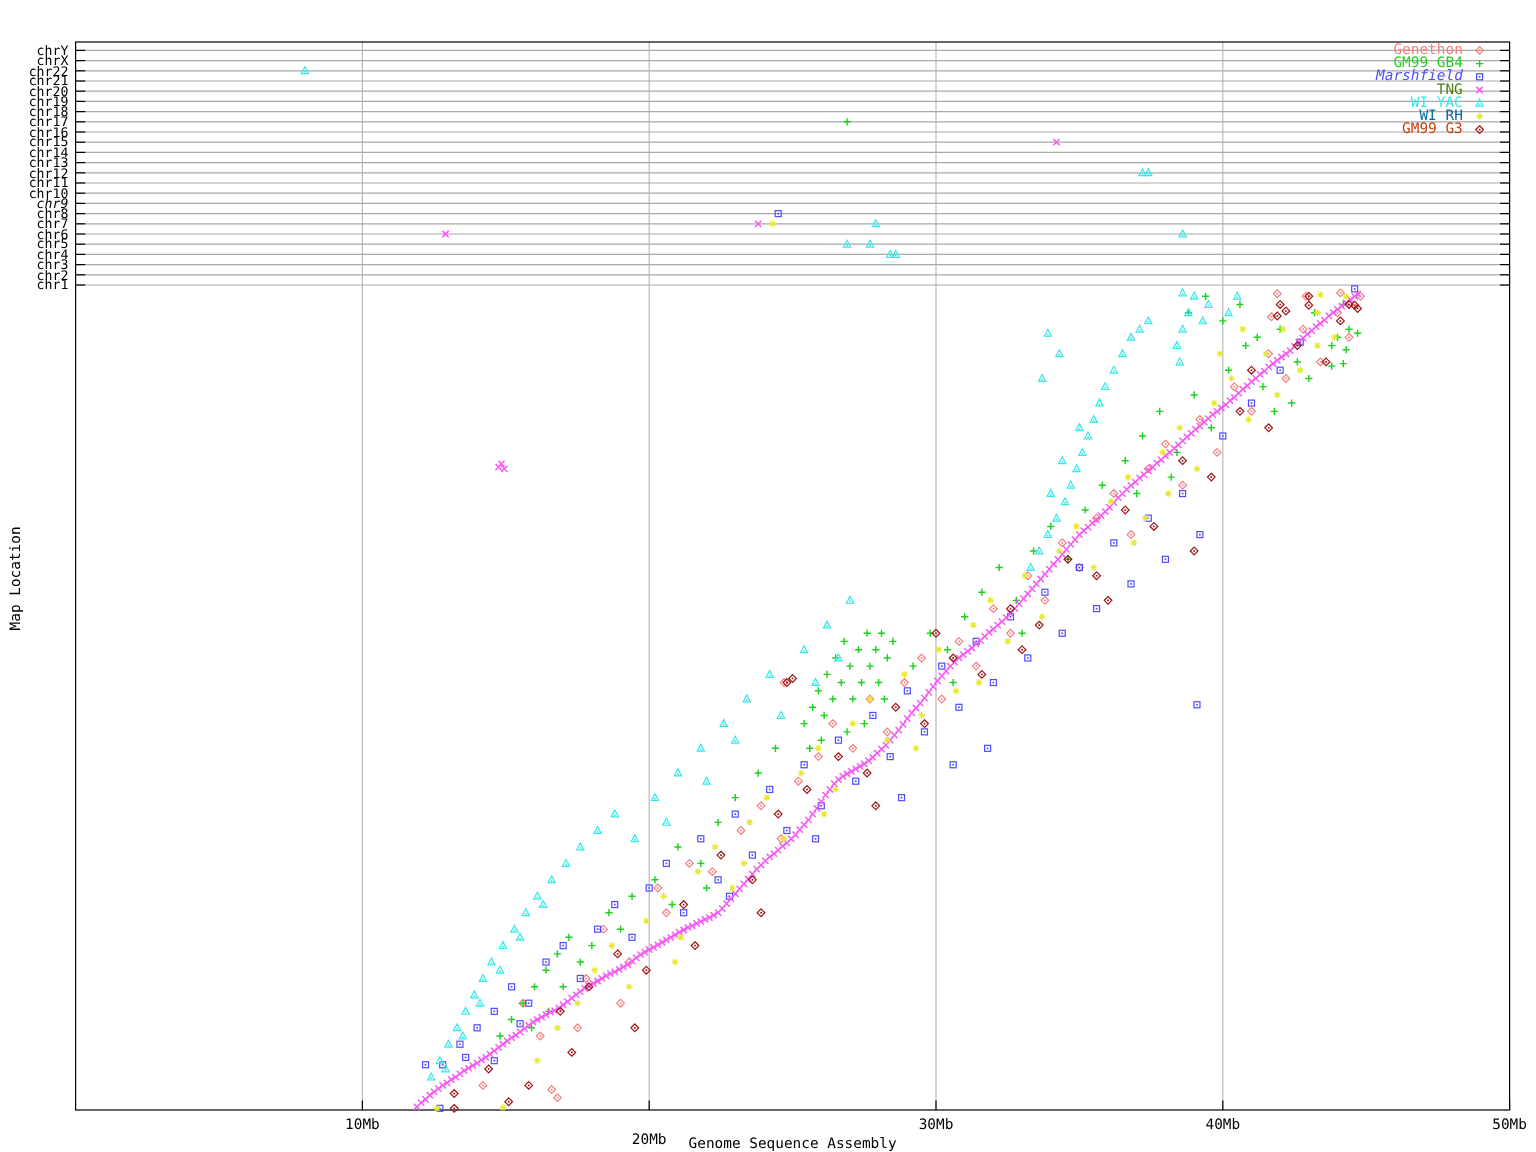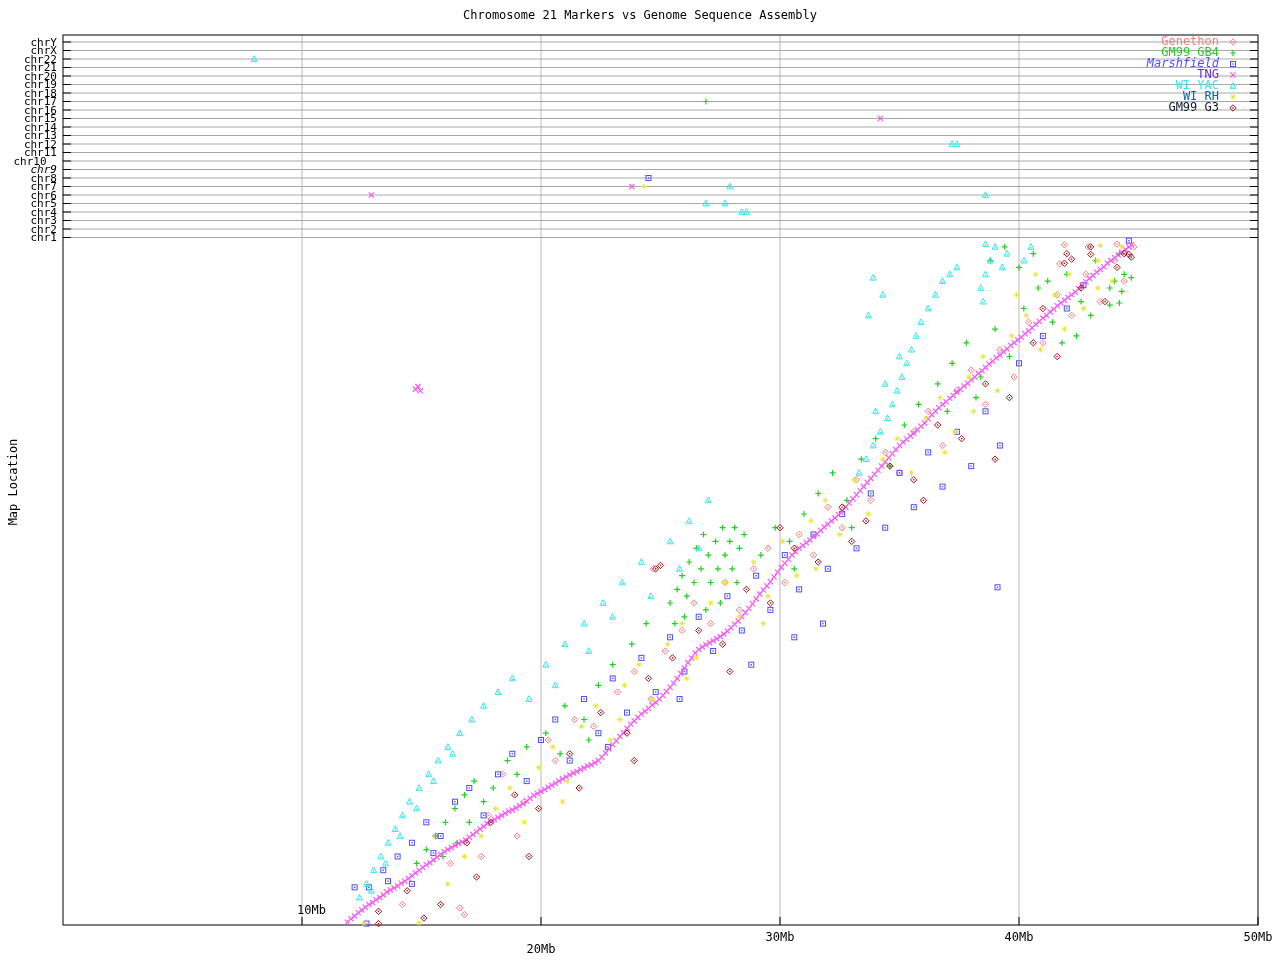--- a/index.html
+++ b/index.html
@@ -15,22 +15,22 @@
   .legend{position:absolute;top:36px;right:40px;}
   .legend-row{display:flex;justify-content:flex-end;align-items:center;height:11px;gap:7px;}
   .legend-row .lab{font-size:12px;line-height:11px;white-space:pre;}
   .legend-row svg{display:block;}
 </style>
 </head>
 <body>
 
 <div class="screen">
 
-  <div class="title">Chromosome 21 Markers vs Genome Sequence Assembly</div>
   <div class="ylabel">Map Location</div>
+  <div class="xlabel">Genome Sequence Assembly</div>
 
   <svg id="plot" width="1280" height="960">
     <defs>
       <g id="mk-diamond" fill="none" stroke="currentColor" stroke-width="1">
         <path d="M0,-3.2 L3.2,0 L0,3.2 L-3.2,0 Z"></path>
         <rect x="-0.7" y="-0.7" width="1.4" height="1.4" fill="currentColor" stroke="none"></rect>
       </g>
       <g id="mk-plus" fill="none" stroke="currentColor" stroke-width="1.2">
         <path d="M-3,0 H3 M0,-3 V3"></path>
       </g>
@@ -796,33 +796,33 @@
       <span class="chr-label" style="left: 3px; top: 70.5px;">chr20</span>
       <span class="chr-label" style="left: 3px; top: 79px;">chr19</span>
       <span class="chr-label" style="left: 3px; top: 87.5px;">chr18</span>
       <span class="chr-label" style="left: 3px; top: 96px;">chr17</span>
       <span class="chr-label" style="left: 3px; top: 104.5px;">chr16</span>
       <span class="chr-label" style="left: 3px; top: 113px;">chr15</span>
       <span class="chr-label" style="left: 3px; top: 121.5px;">chr14</span>
       <span class="chr-label" style="left: 3px; top: 130px;">chr13</span>
       <span class="chr-label" style="left: 3px; top: 138.5px;">chr12</span>
       <span class="chr-label" style="left: 3px; top: 147px;">chr11</span>
-      <span class="chr-label" style="left: 3px; top: 155.5px; text-align: center;">chr10</span>
+      <span class="chr-label" style="left: 3px; top: 155.5px;">chr10</span>
       <span class="chr-label" style="left: 3px; top: 164px; font-style: italic;">chr9</span>
       <span class="chr-label" style="left: 3px; top: 172.5px;">chr8</span>
       <span class="chr-label" style="left: 3px; top: 181px;">chr7</span>
       <span class="chr-label" style="left: 3px; top: 189.5px;">chr6</span>
       <span class="chr-label" style="left: 3px; top: 198px;">chr5</span>
       <span class="chr-label" style="left: 3px; top: 206.5px;">chr4</span>
       <span class="chr-label" style="left: 3px; top: 215px;">chr3</span>
       <span class="chr-label" style="left: 3px; top: 223.5px;">chr2</span>
       <span class="chr-label" style="left: 3px; top: 232px;">chr1</span>
     </div>
   <div id="xtick-labels">
-      <span class="xtick-label" style="left: 278px; top: 904px; text-align: right;">10Mb</span>
+      <span class="xtick-label" style="left: 278px; top: 931px;">10Mb</span>
       <span class="xtick-label" style="left: 517px; top: 931px; margin-top: 12px;">20Mb</span>
       <span class="xtick-label" style="left: 756px; top: 931px;">30Mb</span>
       <span class="xtick-label" style="left: 995px; top: 931px;">40Mb</span>
       <span class="xtick-label" style="left: 1234px; top: 931px;">50Mb</span>
     </div>
   <div class="legend" id="legend">
       <div class="legend-row">
         <span class="lab" style="color: rgb(245, 125, 125);">Genethon</span>
         <svg width="14" height="10" style="color: rgb(245, 125, 125);">
           <use href="#mk-diamond" x="7" y="5"></use>
@@ -834,38 +834,38 @@
           <use href="#mk-plus" x="7" y="5"></use>
         </svg>
       </div>
       <div class="legend-row">
         <span class="lab" style="color: rgb(77, 77, 255); font-style: italic;">Marshfield</span>
         <svg width="14" height="10" style="color: rgb(77, 77, 255);">
           <use href="#mk-square" x="7" y="5"></use>
         </svg>
       </div>
       <div class="legend-row">
-        <span class="lab" style="color: #6d28d9;">TNG</span>
+        <span class="lab" style="color: #4d7c0f;">TNG</span>
         <svg width="14" height="10" style="color: rgb(245, 86, 245);">
           <use href="#mk-cross" x="7" y="5"></use>
         </svg>
       </div>
       <div class="legend-row">
         <span class="lab" style="color: rgb(53, 232, 232);">WI YAC</span>
         <svg width="14" height="10" style="color: rgb(53, 232, 232);">
           <use href="#mk-triangle" x="7" y="5"></use>
         </svg>
       </div>
       <div class="legend-row">
         <span class="lab" style="color: #0369a1; margin-left: 48px;">WI RH</span>
         <svg width="14" height="10" style="color: rgb(232, 232, 51);">
           <use href="#mk-star" x="7" y="5"></use>
         </svg>
       </div>
       <div class="legend-row">
-        <span class="lab" style="color: #0f172a;">GM99 G3</span>
+        <span class="lab" style="color: #c2410c;">GM99 G3</span>
         <svg width="14" height="10" style="color: rgb(156, 20, 20);">
           <use href="#mk-diamond" x="7" y="5"></use>
         </svg>
       </div>
     </div>
 
 </div>
 
 </body></html>

